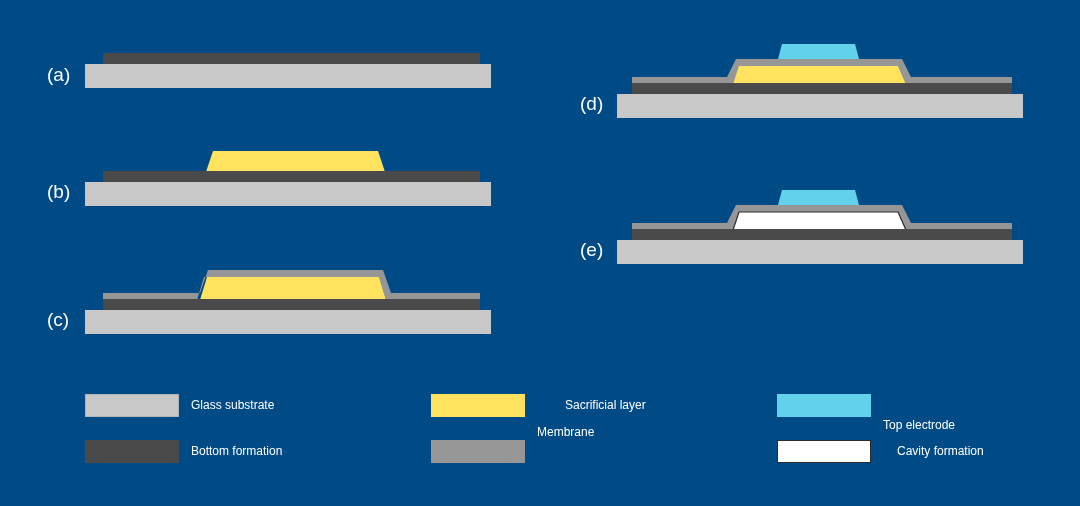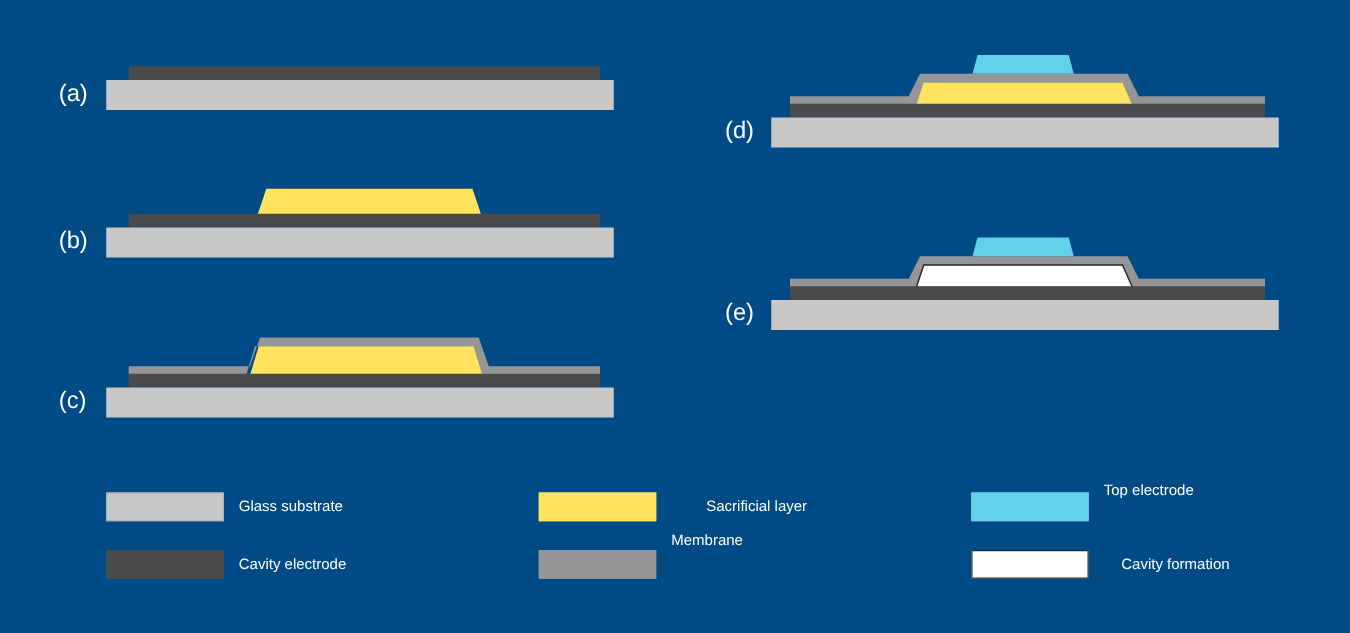--- a/index.html
+++ b/index.html
@@ -97,29 +97,29 @@
     </g>
 
   </svg>
 
   <div>
 
     <div class="legend-swatch" style="left:85px; top:394px; width:94px; height:23px; background:#c8c8c8; border:1px solid #b4b4b4;"></div>
     <div class="legend-label" style="left:191px; top:399px;">Glass substrate</div>
 
     <div class="legend-swatch" style="left:85px; top:440px; width:94px; height:23px; background:#4a4a4a; border:1px solid #4a4a4a;"></div>
-    <div class="legend-label" style="left:191px; top:445px;">Cavity electrode</div>
+    <div class="legend-label" style="left:191px; top:445px;">Bottom formation</div>
 
     <div class="legend-swatch" style="left:431px; top:394px; width:94px; height:23px; background:#ffe35e; border:1px solid #ffe35e;"></div>
     <div class="legend-label" style="left:537px; top:399px;margin-left:28px;">Sacrificial layer</div>
 
     <div class="legend-swatch" style="left:431px; top:440px; width:94px; height:23px; background:#969696; border:1px solid #969696;"></div>
     <div class="legend-label" style="left:537px; top:426px;">Membrane</div>
 
     <div class="legend-swatch" style="left:777px; top:394px; width:94px; height:23px; background:#62d2ea; border:1px solid #62d2ea;"></div>
-    <div class="legend-label" style="left:883px; top:386px;">Top electrode</div>
+    <div class="legend-label" style="left:883px; top:419px;">Top electrode</div>
 
     <div class="legend-swatch" style="left:777px; top:440px; width:94px; height:23px; background:#ffffff; border:1.5px solid #2b2b2b;"></div>
     <div class="legend-label" style="left:883px; top:445px;margin-left:14px;">Cavity formation</div>
 
   </div>
 
 </div>
 
 </body></html>

